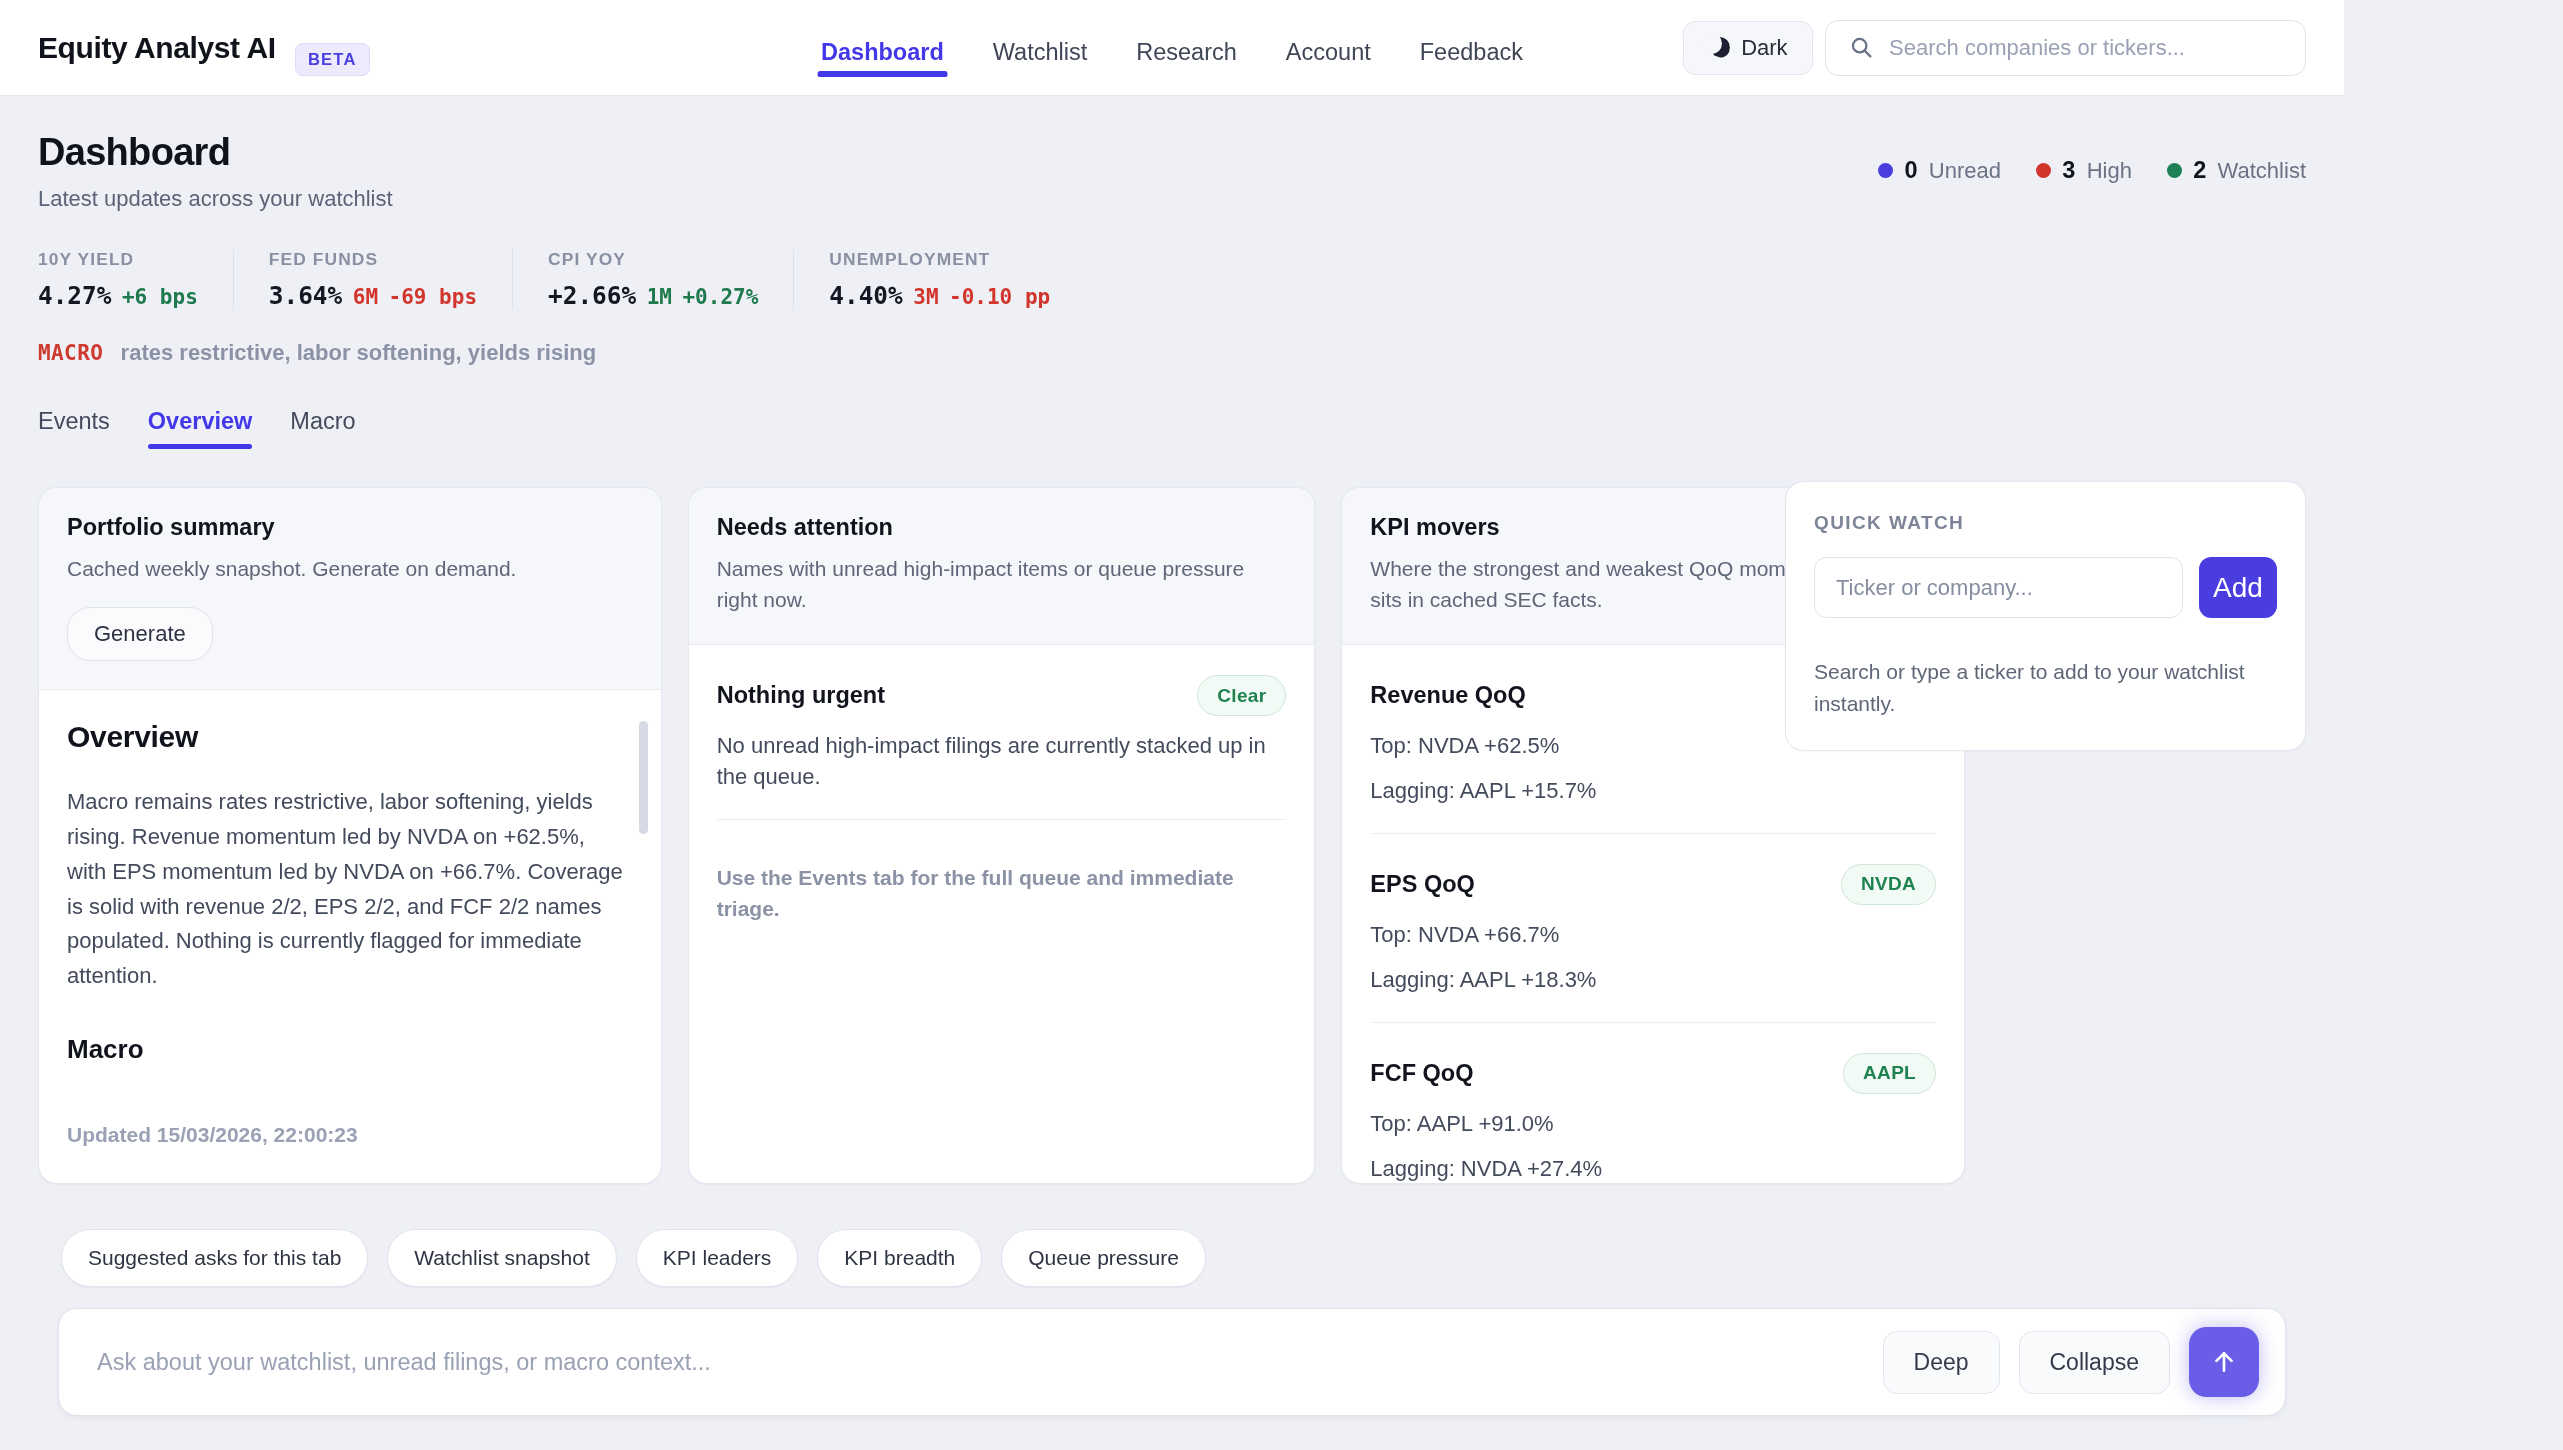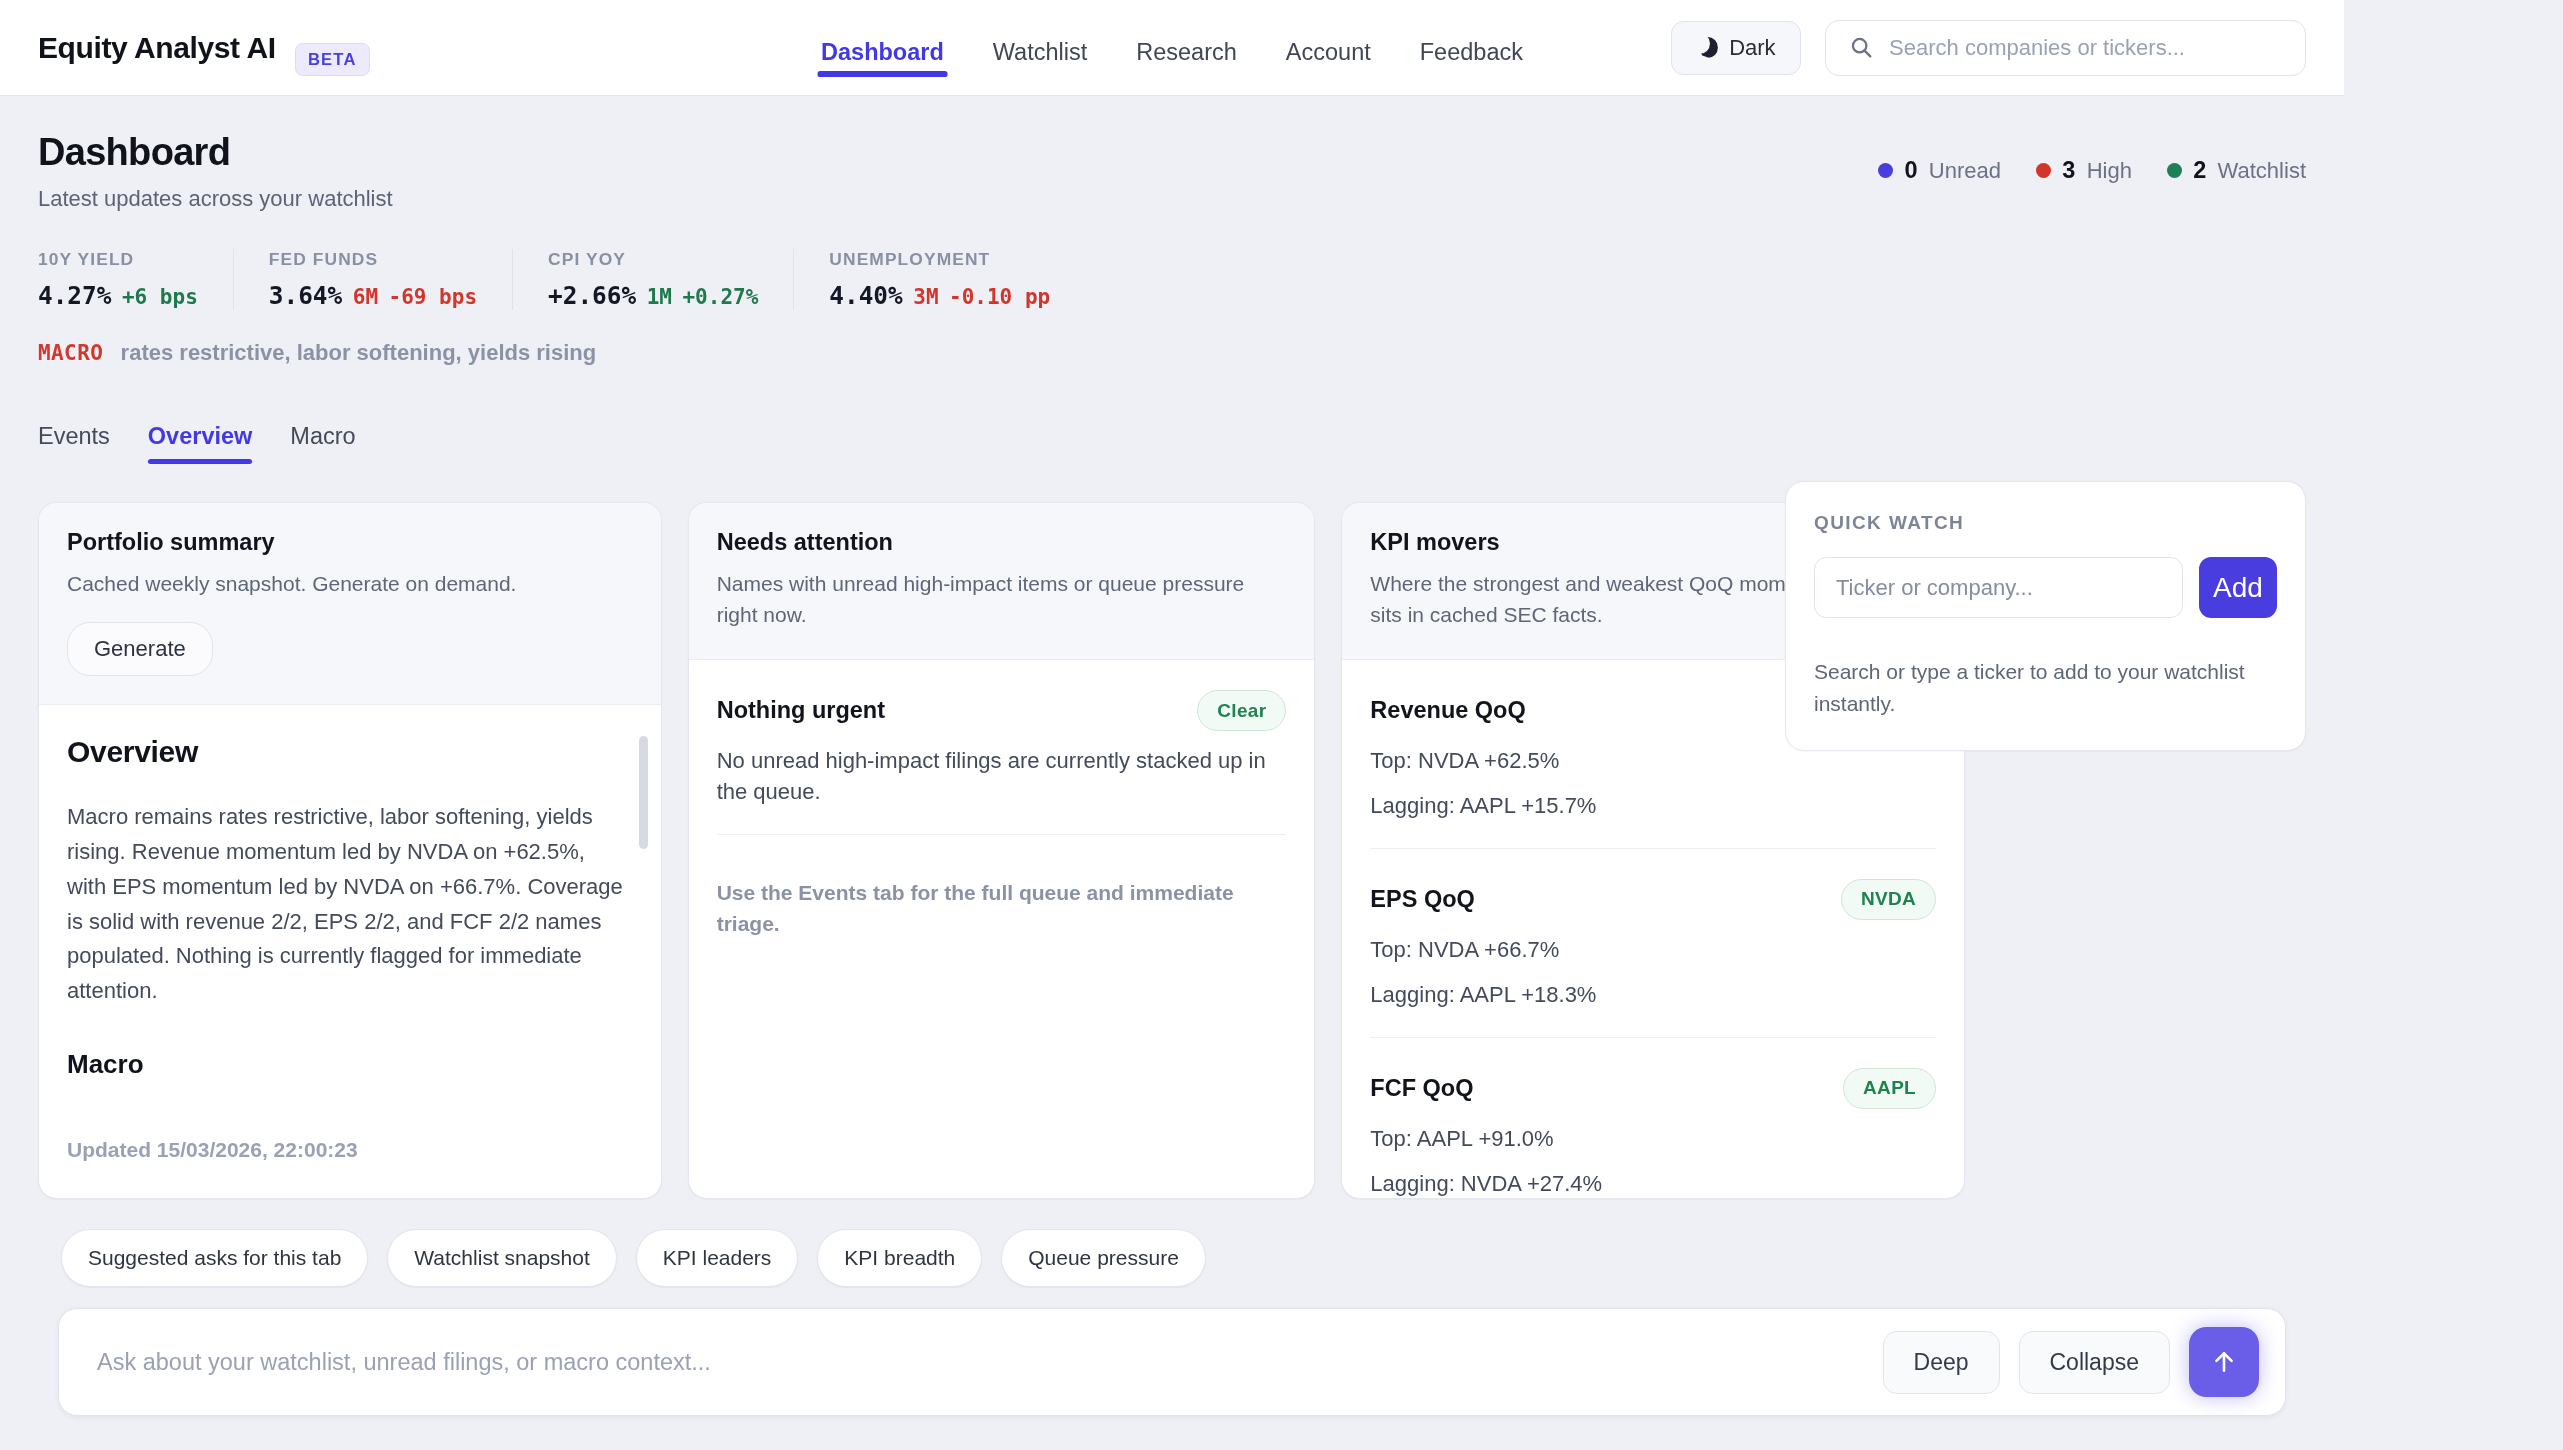--- a/index.html
+++ b/index.html
@@ -33,21 +33,21 @@
   .navitem {
     font-size: 23.5px; color: #3f4656; padding: 0 3.5px 30px;
     position: relative; white-space: nowrap;
   }
   .navitem.active { color: #4338e8; font-weight: 600; }
   .navitem.active::after {
     content: ""; position: absolute; left: 0; right: 0; bottom: 19px;
     height: 5.2px; background: #4338e8; border-radius: 2.6px;
   }
   .topright {
-    margin-left: auto; display: flex; align-items: center; gap: 24px;
+    margin-left: auto; display: flex; align-items: center; gap: 12px;
   }
   .darkbtn {
     display: flex; align-items: center; gap: 11.3px;
     background: #f6f7fa; border: 0.9px solid #e2e5ee; border-radius: 12.2px;
     height: 54px; padding: 0 24.4px; font-size: 22px; color: #272c39;
   }
   .moon { width: 21px; height: 21px; position: relative; display: inline-block; }
   .moon::before {
     content: ""; position: absolute; inset: 0; border-radius: 50%;
     background: #1c2030;
@@ -101,21 +101,21 @@
   .down { color: #d2352c; }
 
   .macroline { display: flex; align-items: baseline; gap: 17.4px; margin-top: 30px; }
   .macrotag {
     font-family: "DejaVu Sans Mono", monospace; font-size: 21px;
     font-weight: 700; color: #cf3a2f; letter-spacing: 0.4px;
   }
   .macrotext { font-size: 22px; color: #8b92a5; font-weight: 600; }
 
   
-  .subtabs { display: flex; gap: 38px; margin-top: 57px; }
+  .subtabs { display: flex; gap: 38px; margin-top: 42px; }
   .subtab { font-size: 23.5px; color: #434a5c; padding-bottom: 14px; position: relative; }
   .subtab.active { color: #4338e8; font-weight: 600; }
   .subtab.active::after {
     content: ""; position: absolute; left: 0; right: 0; bottom: 0;
     height: 5.2px; background: #4338e8; border-radius: 2.6px;
   }
 
   
   .cardrow { display: flex; gap: 26px; margin-top: 38px; width: 1927px; }
   .card {

